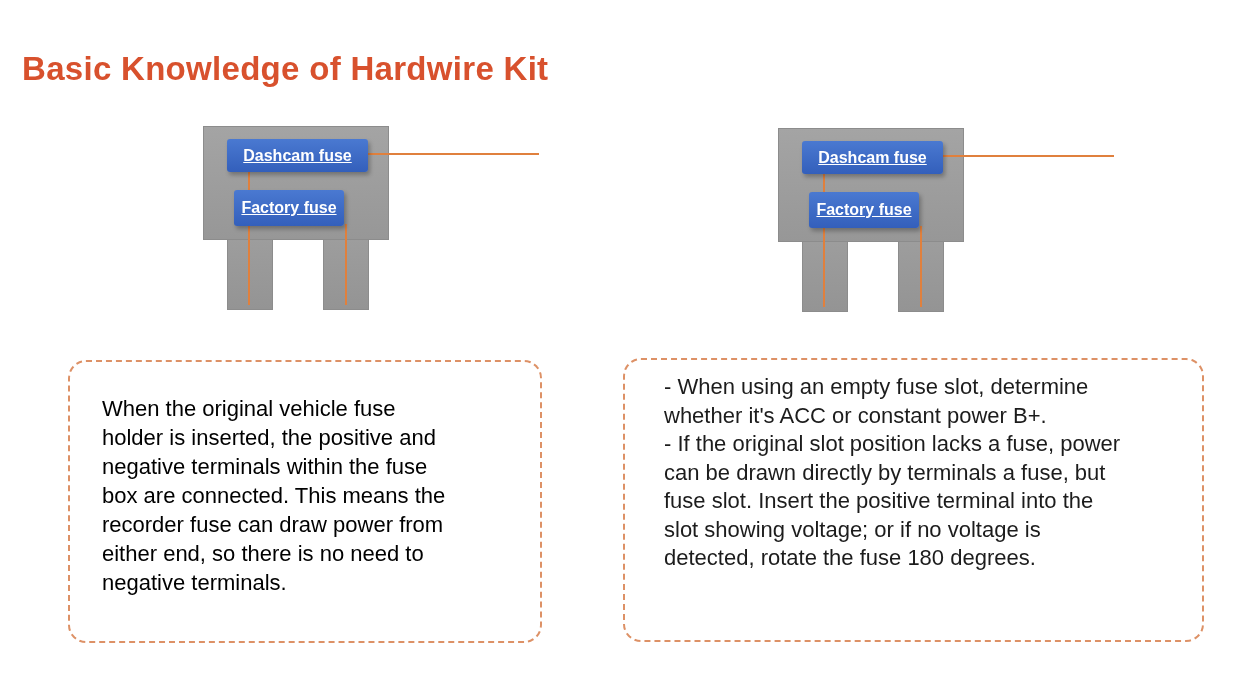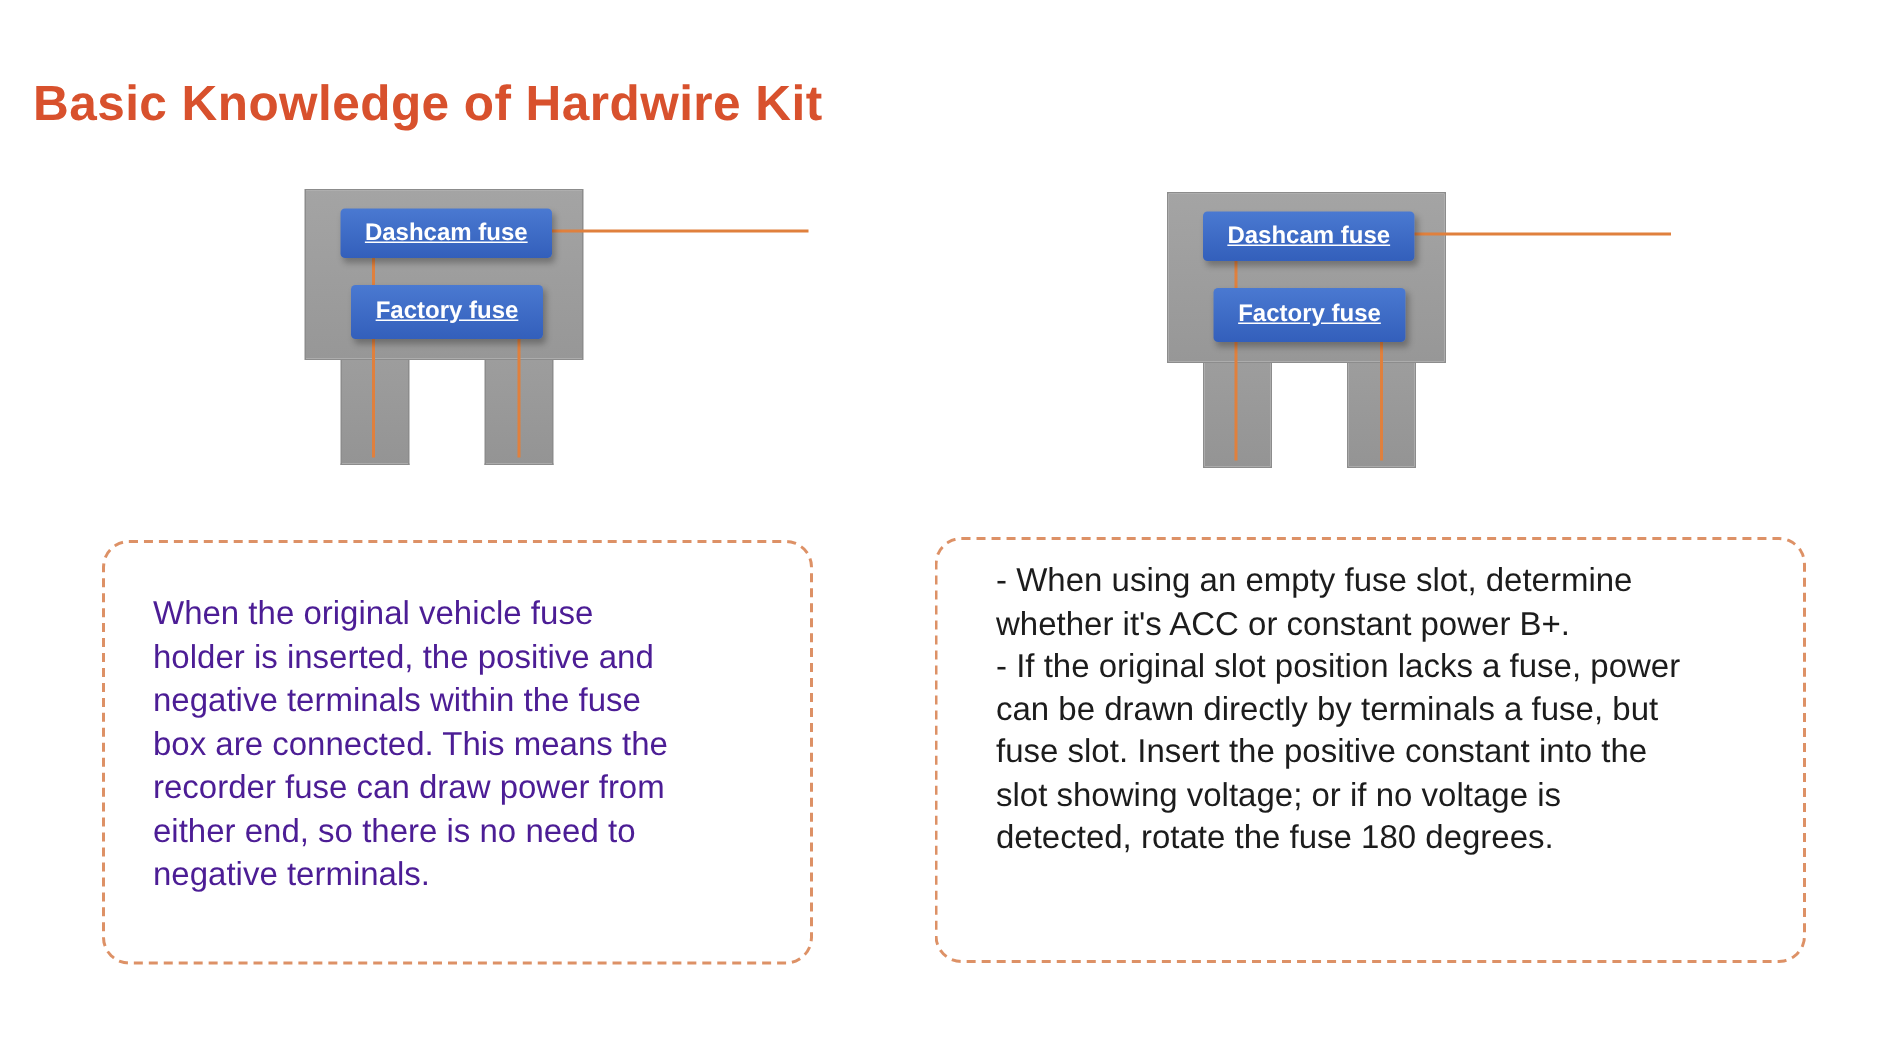--- a/index.html
+++ b/index.html
@@ -38,30 +38,30 @@
   .fuse-label {
     position:absolute; z-index:3;
     background:linear-gradient(180deg,#4a79d1,#335fbb);
     color:#ffffff; font-weight:bold; font-size:16px;
     display:flex; align-items:center; justify-content:center;
     border-radius:3px; box-shadow:2px 3px 4px rgba(0,0,0,0.28);
     white-space:nowrap;
     text-decoration:underline;
   }
   .fuse-label.dashcam { left:24px; top:13px; width:141px; height:33px; }
-  .fuse-label.factory { left:31px; top:64px; width:128px; height:36px; }
+  .fuse-label.factory { left:31px; top:64px; width:110px; height:36px; }
   
   .note-box {
     position:absolute; border:2px dashed #dd9166; border-radius:18px;
     box-sizing:border-box;
   }
   .note-box.left  { left:68px;  top:360px; width:474px; height:283px; }
   .note-box.right { left:623px; top:358px; width:581px; height:284px; }
   .note-text { position:absolute; font-size:22px; }
-  .note-box.left  .note-text { left:32px; top:32px; line-height:29px; color:#4c1d95; }
+  .note-box.left  .note-text { left:32px; top:32px; line-height:29px; color:#000000; }
   .note-box.right .note-text { left:39px; top:13px; line-height:28.5px; color:#1c1c1c; }
   .note-line { white-space:nowrap; }
 </style>
 </head>
 <body>
 
 <div class="page">
 
   <h1 class="page-title">Basic Knowledge of Hardwire Kit</h1>
 
@@ -98,19 +98,19 @@
       <div class="note-line">negative terminals.</div>
     </div>
   </div>
 
   <div class="note-box right">
     <div class="note-text">
       <div class="note-line">- When using an empty fuse slot, determine</div>
       <div class="note-line">whether it's ACC or constant power B+.</div>
       <div class="note-line">- If the original slot position lacks a fuse, power</div>
       <div class="note-line">can be drawn directly by terminals a fuse, but</div>
-      <div class="note-line">fuse slot. Insert the positive constant into the</div>
+      <div class="note-line">fuse slot. Insert the positive terminal into the</div>
       <div class="note-line">slot showing voltage; or if no voltage is</div>
       <div class="note-line">detected, rotate the fuse 180 degrees.</div>
     </div>
   </div>
 
 </div>
 
 </body></html>

